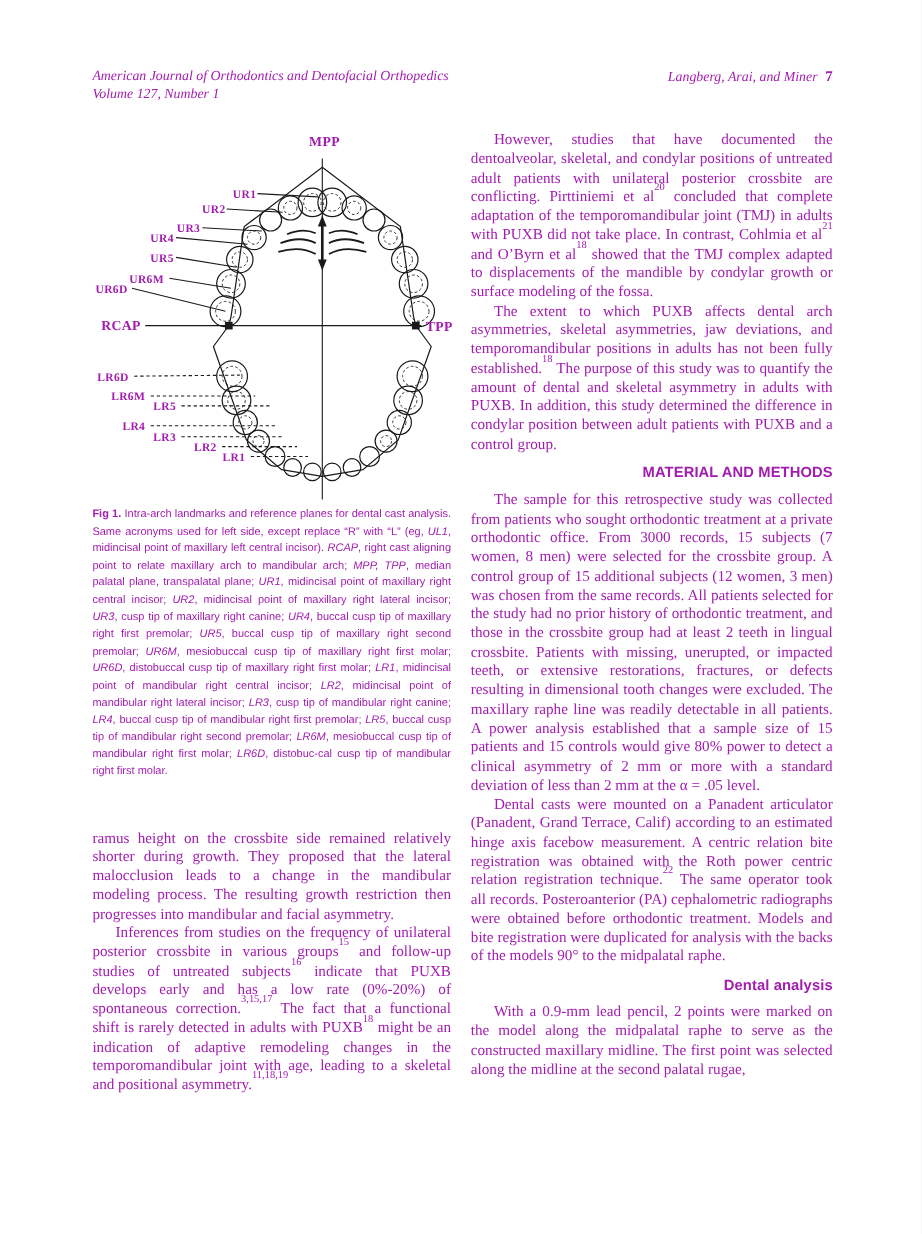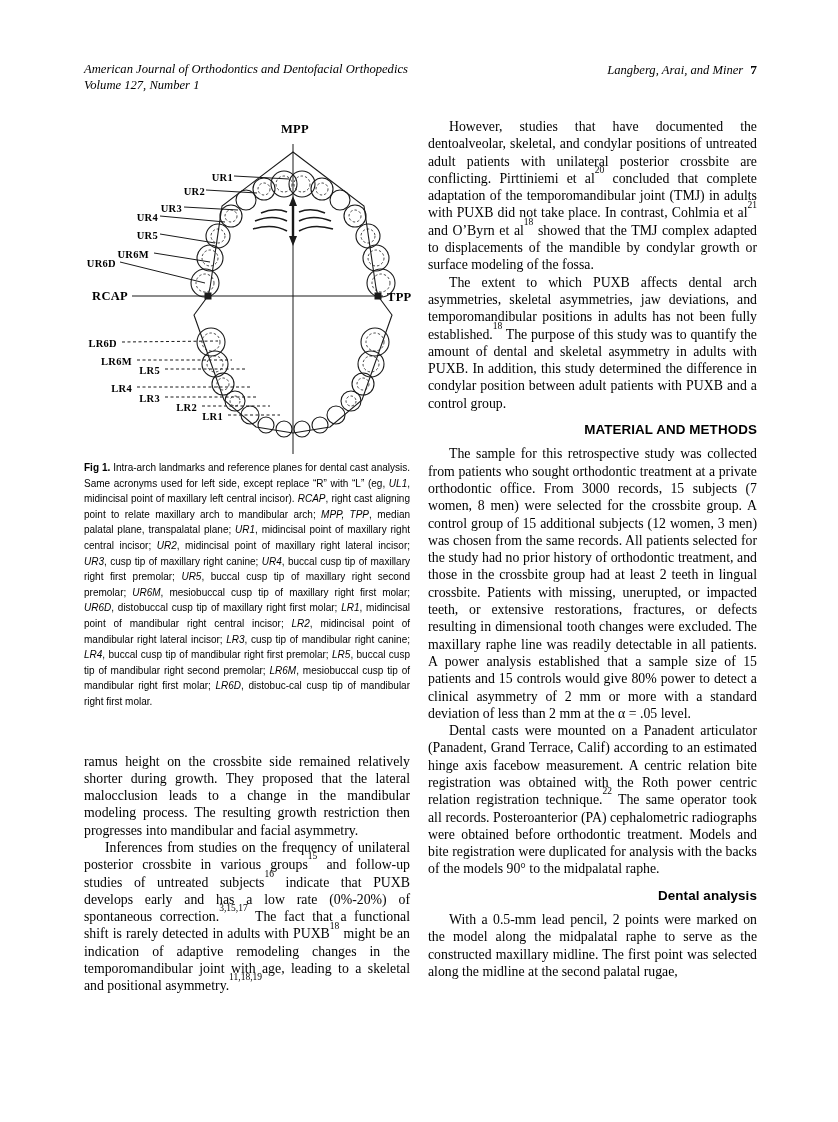--- a/index.html
+++ b/index.html
@@ -1,18 +1,18 @@
 <!DOCTYPE html>
 <html><head>
 <meta charset="utf-8">
 <style>
   html,body{margin:0;padding:0;background:#e8e8e8;}
   .page{
     position:relative;width:838px;height:1122px;margin:0 auto;
-    background:#ffffff;color:#000000;overflow:hidden;
+    background:#ffffff;color:#a21caf;overflow:hidden;
     font-family:"Liberation Serif",serif;
   }
   
   .hdr{position:absolute;left:84px;top:62px;width:673px;display:flex;justify-content:space-between;align-items:flex-start;}
   .hdr-left{font-style:italic;font-size:12.6px;line-height:15.5px;}
   .hdr-right{font-size:12.6px;white-space:nowrap;}
   .hdr-right .authors{font-style:italic;}
   .hdr-right .pageno{font-weight:bold;font-style:normal;font-size:13.5px;margin-left:7px;}
   
   .col{position:absolute;top:118px;font-size:13.8px;line-height:17.3px;text-align:justify;}
@@ -187,16 +187,16 @@
     <p><span>Inferences from studies on the frequency of unilateral posterior crossbite in various groups</span><sup>15</sup><span> and follow-up studies of untreated subjects</span><sup>16</sup><span> indicate that PUXB develops early and has a low rate (0%-20%) of spontaneous correction.</span><sup>3,15,17</sup><span> The fact that a functional shift is rarely detected in adults with PUXB</span><sup>18</sup><span> might be an indication of adaptive remodeling changes in the temporomandibular joint with age, leading to a skeletal and positional asymmetry.</span><sup>11,18,19</sup></p>
   </div>
 
   <div class="col col-right">
     <p><span>However, studies that have documented the dentoalveolar, skeletal, and condylar positions of untreated adult patients with unilateral posterior crossbite are conflicting. Pirttiniemi et al</span><sup>20</sup><span> concluded that complete adaptation of the temporomandibular joint (TMJ) in adults with PUXB did not take place. In contrast, Cohlmia et al</span><sup>21</sup><span> and O’Byrn et al</span><sup>18</sup><span> showed that the TMJ complex adapted to displacements of the mandible by condylar growth or surface modeling of the fossa.</span></p>
     <p><span>The extent to which PUXB affects dental arch asymmetries, skeletal asymmetries, jaw deviations, and temporomandibular positions in adults has not been fully established.</span><sup>18</sup><span> The purpose of this study was to quantify the amount of dental and skeletal asymmetry in adults with PUXB. In addition, this study determined the difference in condylar position between adult patients with PUXB and a control group.</span></p>
     <h3 class="sect">MATERIAL AND METHODS</h3>
     <p><span>The sample for this retrospective study was collected from patients who sought orthodontic treatment at a private orthodontic office. From 3000 records, 15 subjects (7 women, 8 men) were selected for the crossbite group. A control group of 15 additional subjects (12 women, 3 men) was chosen from the same records. All patients selected for the study had no prior history of orthodontic treatment, and those in the crossbite group had at least 2 teeth in lingual crossbite. Patients with missing, unerupted, or impacted teeth, or extensive restorations, fractures, or defects resulting in dimensional tooth changes were excluded. The maxillary raphe line was readily detectable in all patients. A power analysis established that a sample size of 15 patients and 15 controls would give 80% power to detect a clinical asymmetry of 2 mm or more with a standard deviation of less than 2 mm at the α = .05 level.</span></p>
     <p><span>Dental casts were mounted on a Panadent articulator (Panadent, Grand Terrace, Calif) according to an estimated hinge axis facebow measurement. A centric relation bite registration was obtained with the Roth power centric relation registration technique.</span><sup>22</sup><span> The same operator took all records. Posteroanterior (PA) cephalometric radiographs were obtained before orthodontic treatment. Models and bite registration were duplicated for analysis with the backs of the models 90° to the midpalatal raphe.</span></p>
     <h3 class="sect">Dental analysis</h3>
-    <p><span>With a 0.5-mm lead pencil, 2 points were marked on the model along the midpalatal raphe to serve as the constructed maxillary midline. The first point was selected along the midline at the second palatal rugae,</span></p>
+    <p><span>With a 0.9-mm lead pencil, 2 points were marked on the model along the midpalatal raphe to serve as the constructed maxillary midline. The first point was selected along the midline at the second palatal rugae,</span></p>
   </div>
 
 </div>
 
 </body></html>

